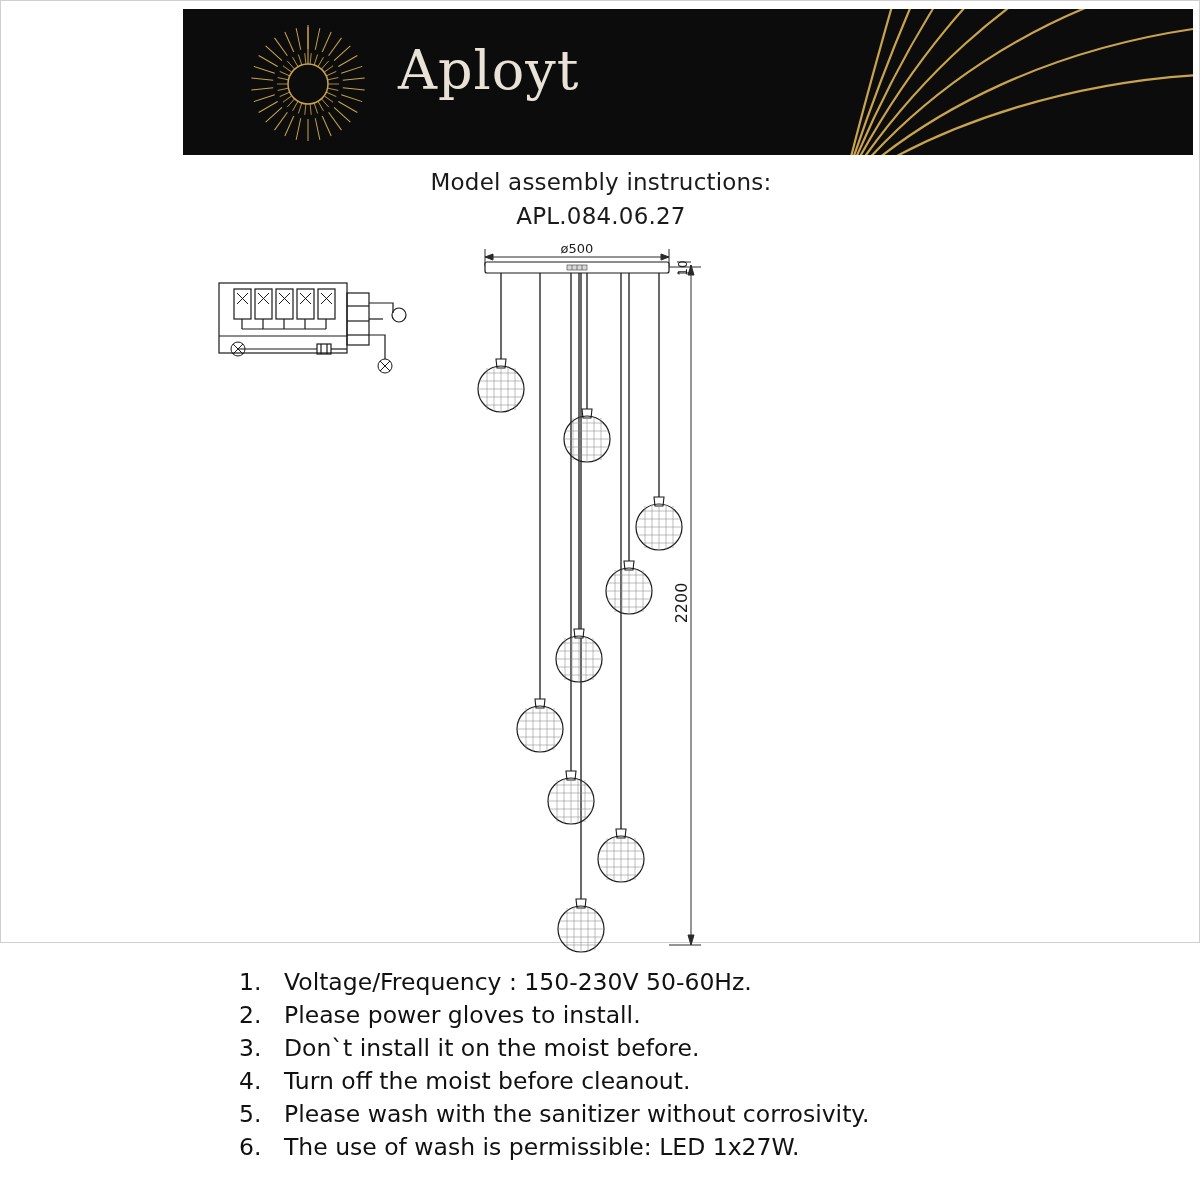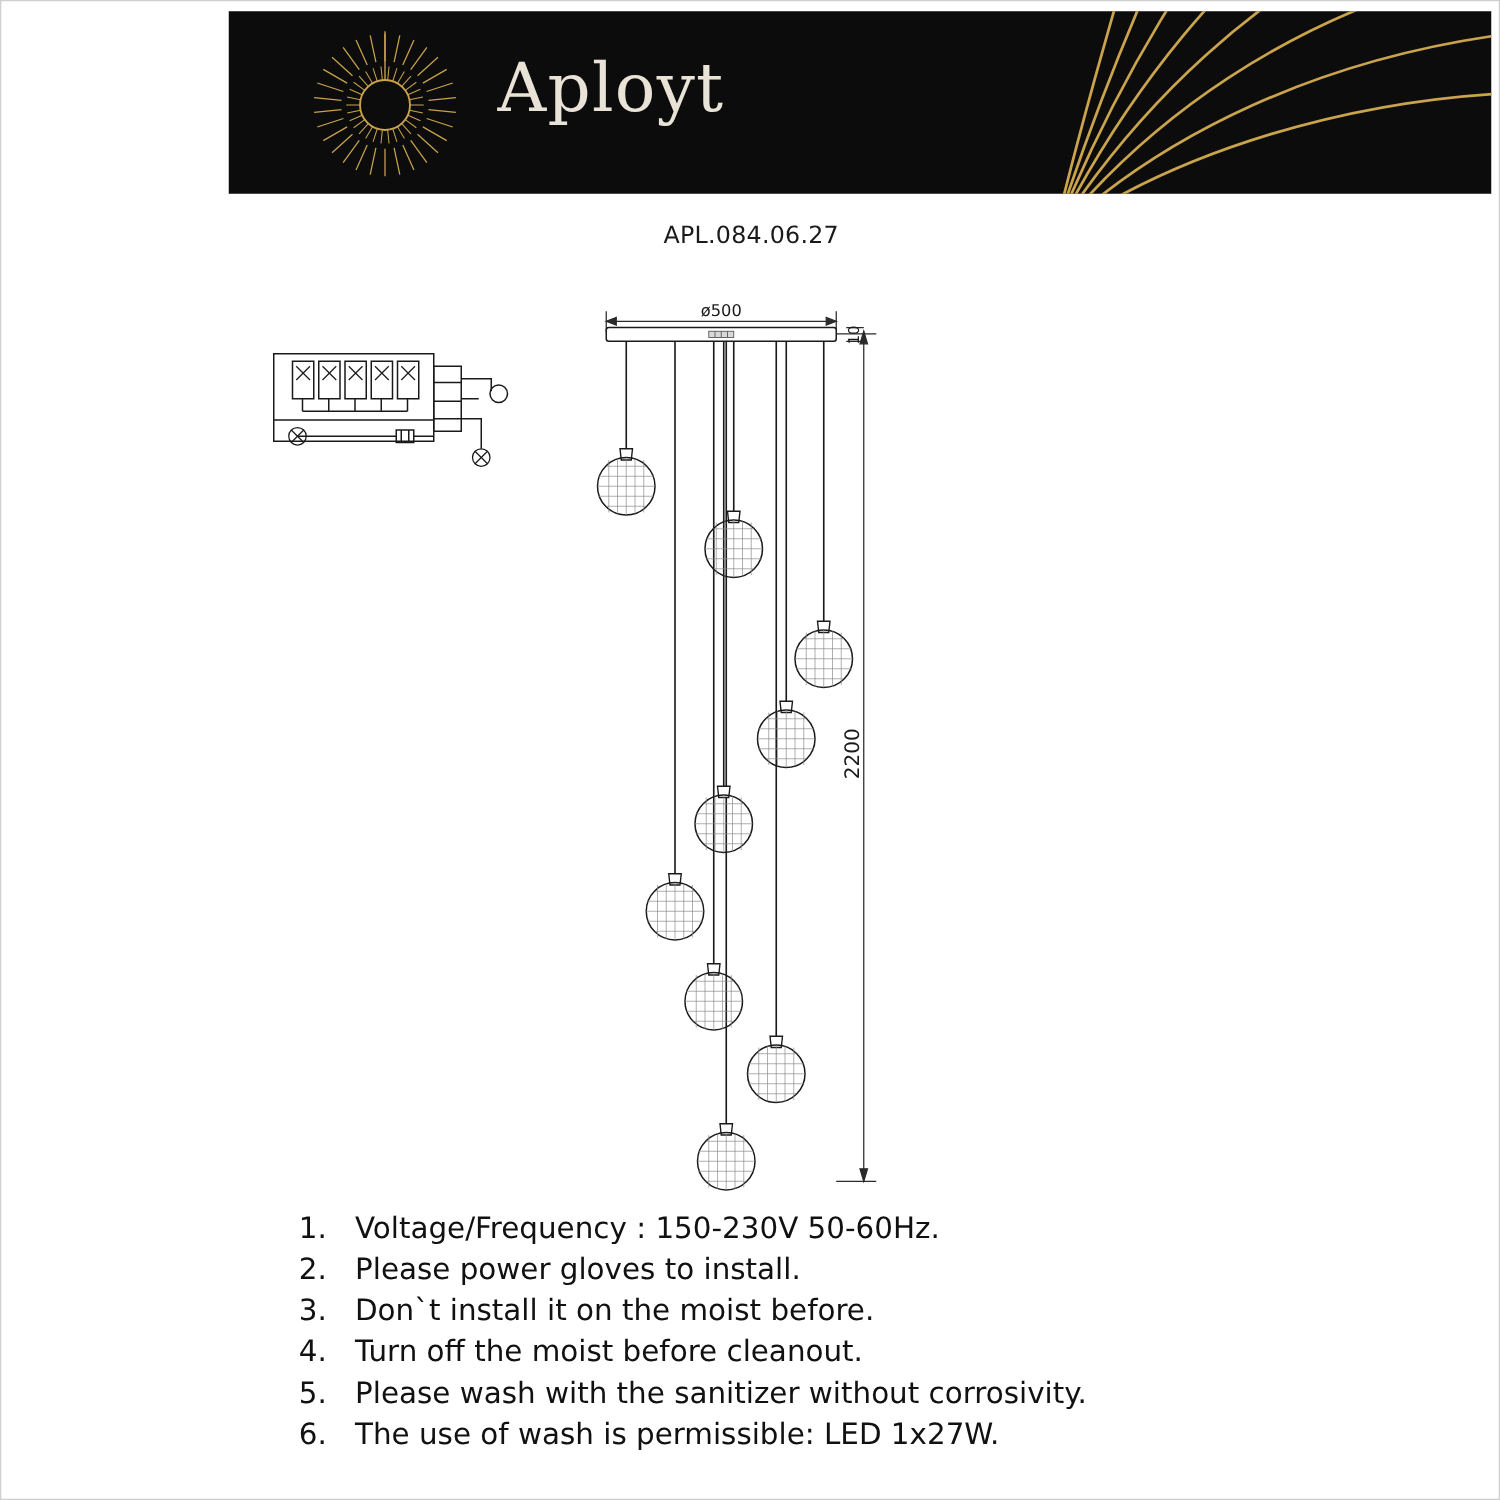--- a/index.html
+++ b/index.html
@@ -10,21 +10,21 @@
   body {
     width: 1200px;
     height: 1200px;
     font-family: "DejaVu Sans", sans-serif;
     color: #111111;
     overflow: hidden;
   }
   .page {
     position: relative;
     width: 1200px;
-    height: 1200px;
+    height: 943px;
     box-sizing: border-box;
     border: 1px solid #cfcfcf;
     background: #fff;
   }
 
   
   .banner {
     position: absolute;
     left: 182px;
     top: 8px;
@@ -65,21 +65,21 @@
     top: 168px;
     width: 1200px;
     text-align: center;
   }
   .title-1 {
     font-size: 23px;
     color: #1a1a1a;
     letter-spacing: 0.2px;
   }
   .title-2 {
-    font-size: 19px;
+    font-size: 23px;
     color: #1a1a1a;
     margin-top: 8px;
     letter-spacing: 0.2px;
   }
 
   
   .drawing {
     position: absolute;
     left: 0;
     top: 230px;
@@ -207,20 +207,21 @@
         <path d="M20 300 C 80 180 160 85 250 20"></path>
         <path d="M20 300 C 70 175 135 70 205 -10"></path>
         <path d="M20 300 C 62 170 110 60 160 -35"></path>
         <path d="M20 300 C 52 168 88 55 118 -55"></path>
       </g>
     </svg>
   <div class="banner-logo">Aployt</div>
     </div>
 
   <div class="title-block">
+    <div class="title-1">Model assembly instructions:</div>
     <div class="title-2">APL.084.06.27</div>
   </div>
 
   <div class="drawing">
     <svg width="1200" height="730" viewBox="0 0 1200 730">
 
       <g stroke="#1a1a1a" fill="none" stroke-width="1.2">
         <rect x="218" y="52" width="128" height="70"></rect>
         <line x1="218" y1="105" x2="346" y2="105"></line>
 

